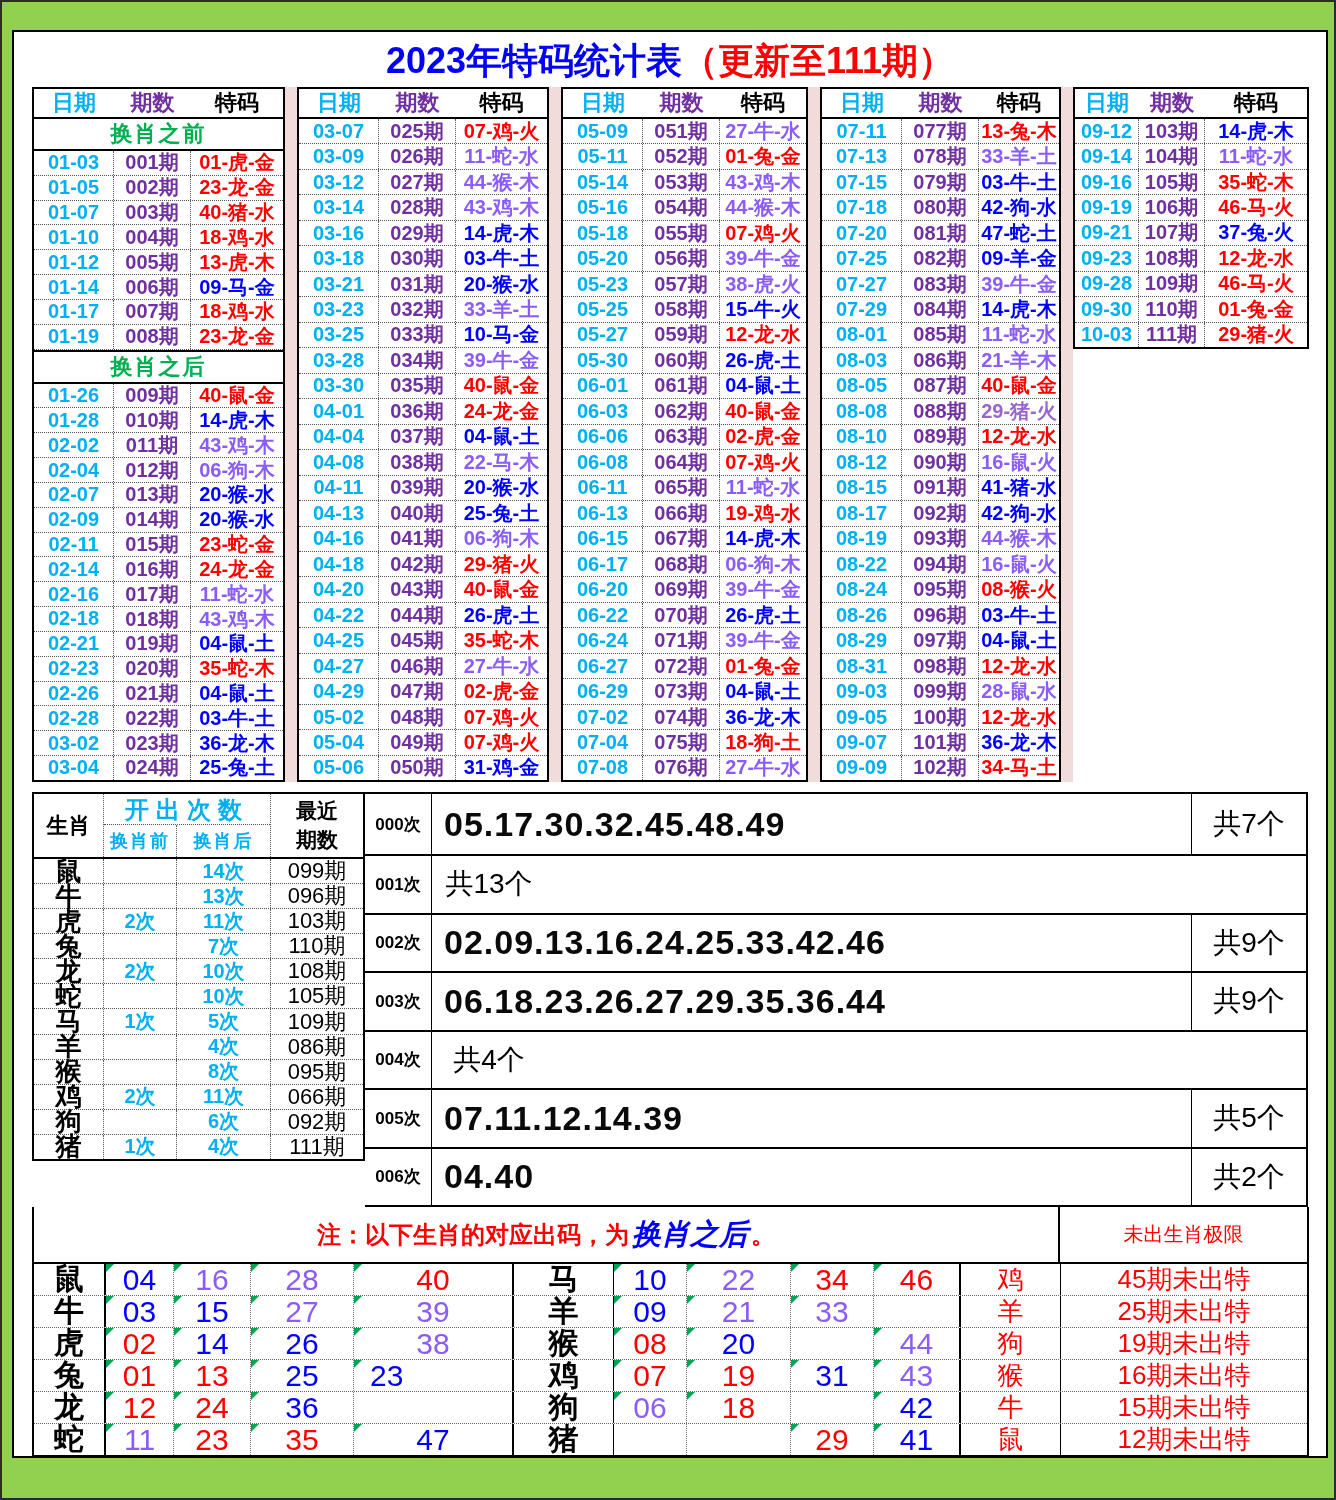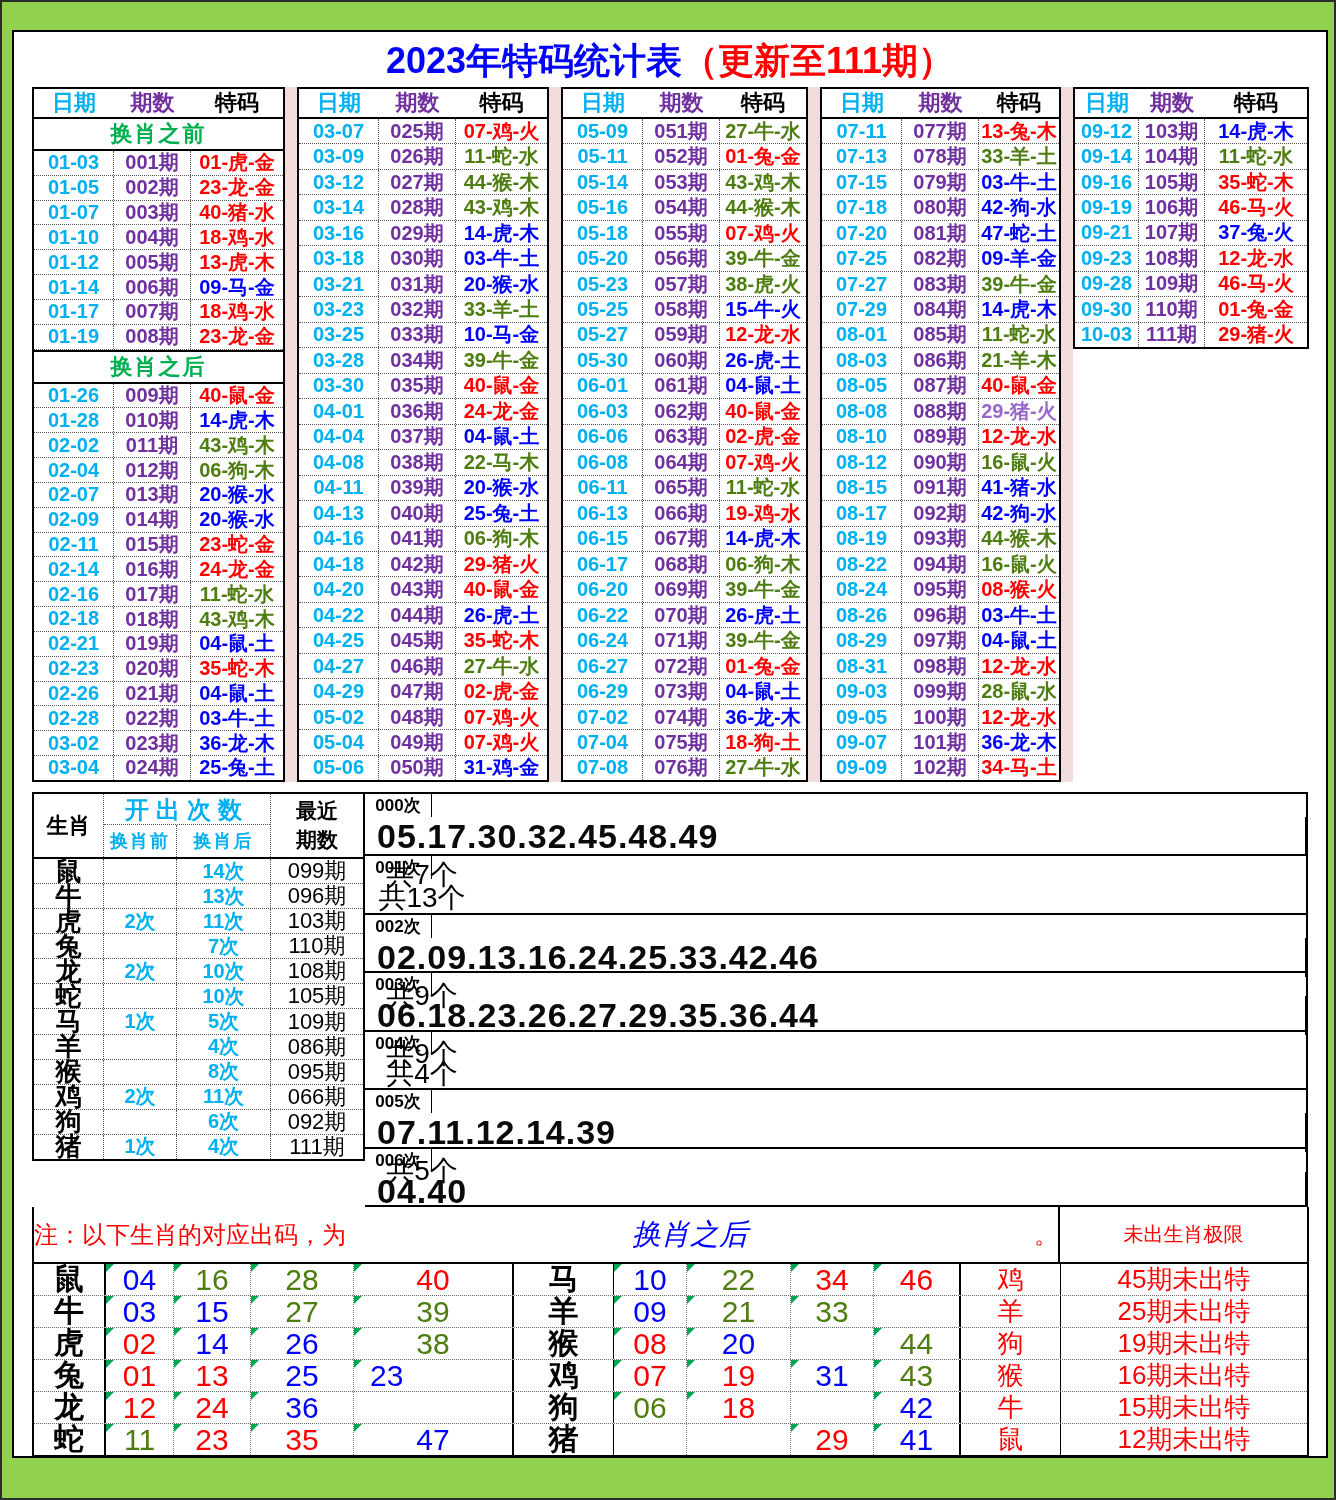--- a/index.html
+++ b/index.html
@@ -37,21 +37,21 @@
            display:flex; align-items:center; justify-content:center; }
   .cper  { width:77px; color:#7030A0; border-right:1px dotted #555;
            display:flex; align-items:center; justify-content:center; }
   .t-narrow .cdate { width:64px; } .t-narrow .cper { width:66px; }
   .cspec { flex:1; display:flex; align-items:center; justify-content:center; }
   .sec { flex:1; display:flex; align-items:center; justify-content:center;
          color:#00B050; font-size:22px; font-weight:bold;
          border-bottom:2px solid #000; letter-spacing:2px; }
   .sec + .drow { border-top:none; }
   .table .sec:not(:nth-child(2)) { border-top:2px solid #000; }
-  .c-red{color:#FF0000}.c-blue{color:#0000FF}.c-green{color:#4d7c0f}.c-purple{color:#9966CC}
+  .c-red{color:#FF0000}.c-blue{color:#0000FF}.c-green{color:#8b5cf6}.c-purple{color:#9966CC}
   
   .stats-left { position:absolute; top:760px; left:18px; width:333px; height:369px;
                 border:2px solid #000; background:#fff; display:flex; flex-direction:column; }
   .sl-header { height:65px; flex:none; display:flex; border-bottom:2px solid #000; }
   .sl-zodiac { width:70px; display:flex; align-items:center; justify-content:center;
                font-size:22px; font-weight:bold; border-right:1px dotted #555; }
   .sl-mid { width:167px; display:flex; flex-direction:column; border-right:1px dotted #555; }
   .sl-mid-top { height:31px; line-height:31px; text-align:center; color:#00B0F0;
                 font-size:24px; font-weight:bold; letter-spacing:7px; border-bottom:1px dotted #555; }
   .sl-mid-bottom { flex:1; display:flex; }
@@ -66,33 +66,33 @@
   .rz { width:70px; font-size:26px; font-weight:bold; border-right:1px dotted #555;
         display:flex; align-items:center; justify-content:center; }
   .rb { width:73px; color:#00B0F0; font-size:20px; font-weight:bold; border-right:1px dotted #555;
         display:flex; align-items:center; justify-content:center; }
   .ra { width:94px; color:#00B0F0; font-size:20px; font-weight:bold; border-right:1px dotted #555;
         display:flex; align-items:center; justify-content:center; }
   .rr { flex:1; font-size:22px; display:flex; align-items:center; justify-content:center; }
   
   .freq { position:absolute; top:760px; left:351px; width:943px; height:415px;
           border:2px solid #000; border-left:none; background:#fff; display:flex; flex-direction:column; }
-  .f-row { display:flex; border-bottom:2px solid #000; min-height:0;flex-direction:column; }
+  .f-row { display:flex; border-bottom:2px solid #000; min-height:0; }
   .f-row.first { flex:0 0 62px; } .f-row.rest { flex:1; }
   .freq > .f-row:last-child { border-bottom:none; }
   .f-label { width:67px; font-size:17px; font-weight:bold; border-right:1px solid #000;
              display:flex; align-items:center; justify-content:center; }
   .f-nums { flex:1; font-size:34px; font-weight:600; color:#0a0a0a; padding-left:12px;
             letter-spacing:1px; border-right:1px solid #000; display:flex; align-items:center; }
   .f-total { width:114px; font-size:28px; display:flex; align-items:center; justify-content:center; }
   
   .note { position:absolute; top:1175px; left:18px; width:1277px; height:57px;
           border:2px solid #000; border-top:none; display:flex; background:#fff; }
-  .note-left { flex:1; display:flex; align-items:center; justify-content:space-between;
-               color:#FF0000; font-size:24px; font-weight:normal; border-right:2px solid #000; }
+  .note-left { flex:1; display:flex; align-items:center; justify-content:center;
+               color:#FF0000; font-size:24px; font-weight:bold; border-right:2px solid #000; }
   .note-em { color:#0000FF; font-style:italic; font-size:29px; margin:0 3px; }
   .note-right { width:247px; display:flex; align-items:center; justify-content:center;
                 color:#FF0000; font-size:20px; }
   
   .bottom { position:absolute; top:1232px; left:18px; width:1277px; height:193px;
             border:2px solid #000; border-top:none; display:flex; flex-direction:column; background:#fff; }
   .b-row { flex:1; display:flex; border-bottom:1px dotted #666; min-height:0; }
   .bottom > .b-row:last-child { border-bottom:none; }
   .bc { display:flex; align-items:center; justify-content:center; position:relative; }
   .bc0 { width:72px; border-right:2px solid #000; font-size:30px; font-weight:600; }

